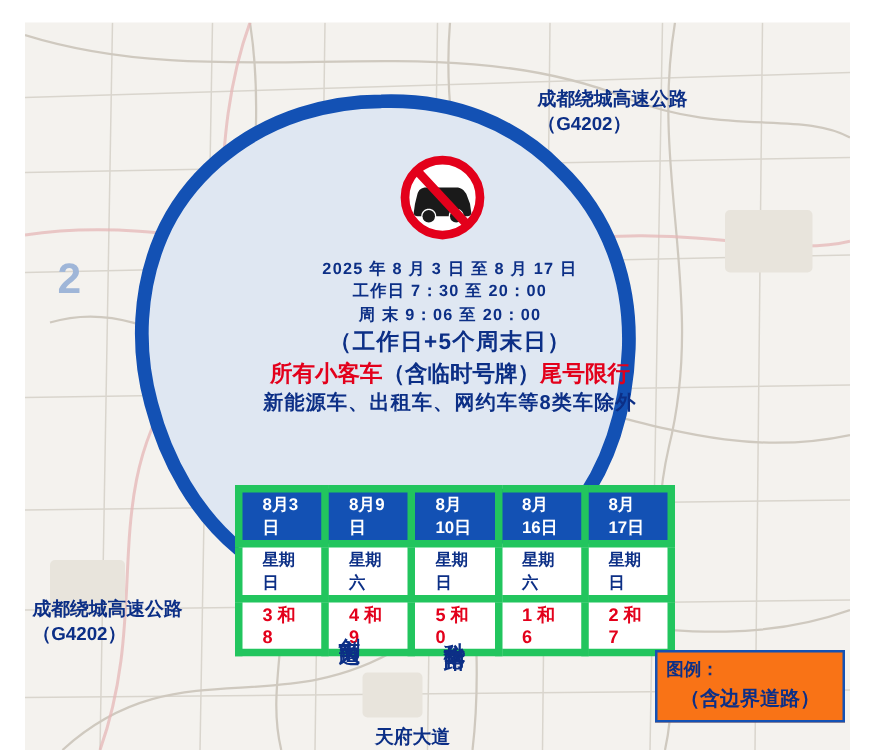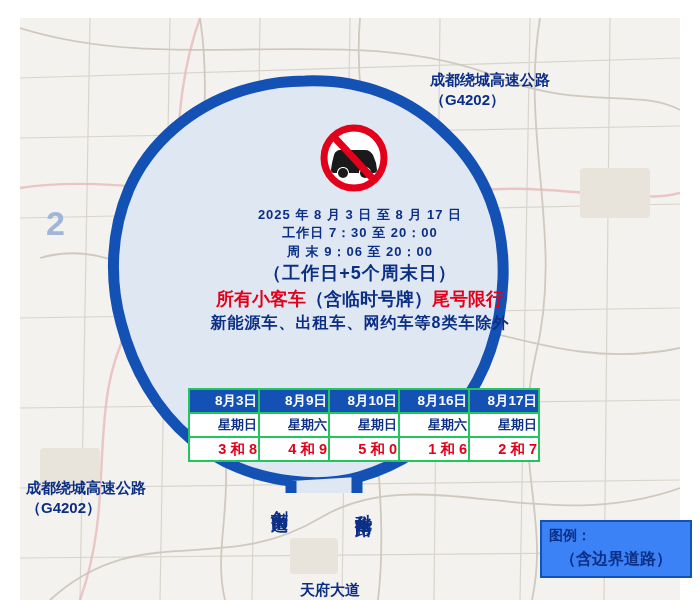--- a/index.html
+++ b/index.html
@@ -86,26 +86,26 @@
   
   .tbl {
     position: absolute;
     left: 168px;
     top: 370px;
     width: 352px;
     border-collapse: collapse;
     table-layout: fixed;
   }
   .tbl td {
-    border: 2px solid #22c55e;
-    text-align: right;
+    border: 6px solid #22c55e;
+    text-align: left;
     font-size: 13px;
     font-weight: bold;
     height: 20px;
-    padding: 1px 1px;
+    padding: 1px 16px;
   }
   .tbl tr.head td {
     background: #1351b4;
     color: #ffffff;
     font-size: 13.5px;
   }
   .tbl tr.weekday td {
     background: #ffffff;
     color: #0c2f86;
   }
@@ -152,25 +152,24 @@
     color: #9fb6d8;
     font-weight: bold;
   }
 
   
   .legend {
     position: absolute;
     left: 524px;
     top: 520px;
     width: 152px;
-    background: #3b82f6;
+    background: #f97316;
     border: 2px solid #1351b4;
     padding: 5px 7px 6px 7px;
     box-sizing: border-box;
-    margin-left: 16px;
   }
   .legend-title {
     font-size: 14px;
     color: #0c2f86;
     font-weight: bold;
     margin-bottom: 4px;
   }
   .legend-row {
     display: flex;
     align-items: center;

